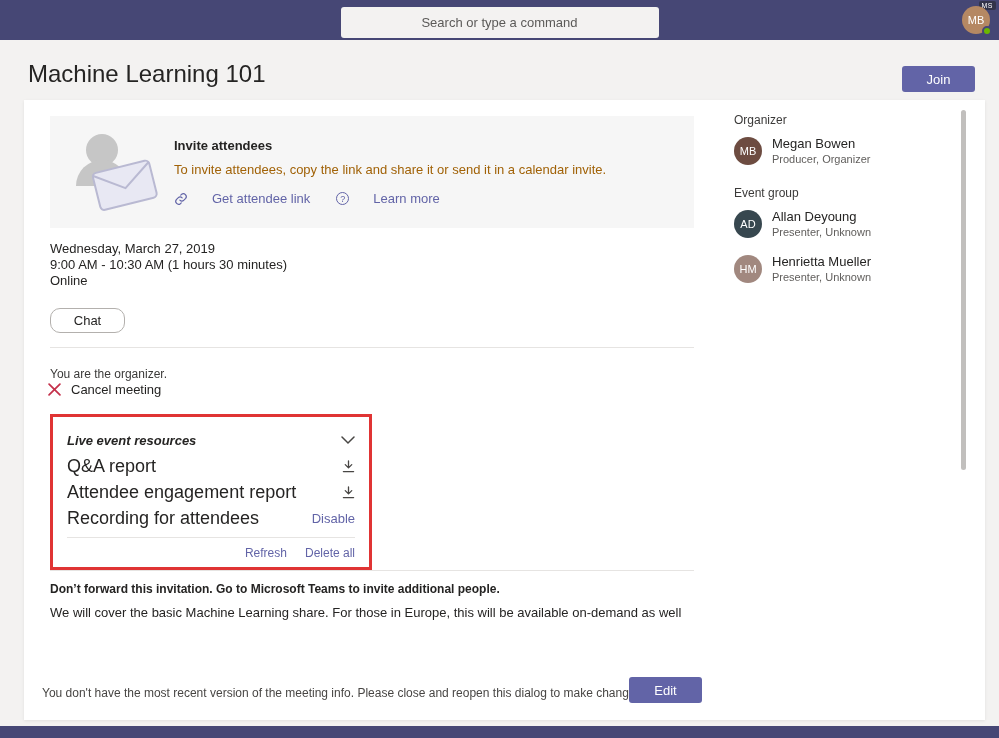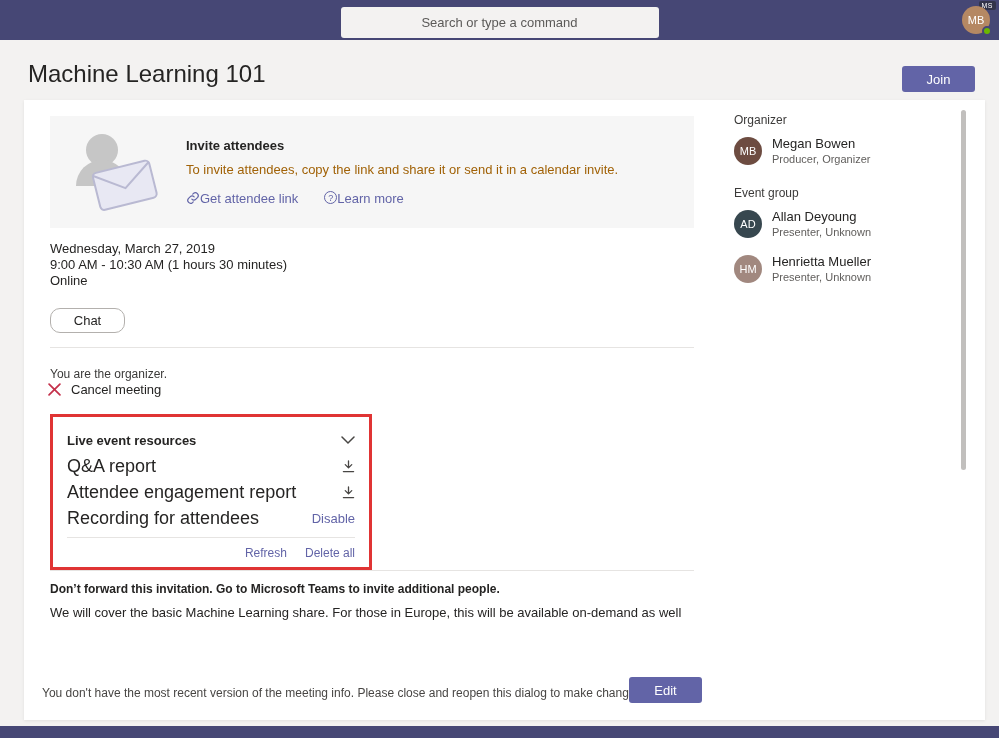--- a/index.html
+++ b/index.html
@@ -27,25 +27,25 @@
               font-family:"Liberation Sans", sans-serif; }
 
   
   .panel { position:absolute; left:24px; top:100px; width:961px; height:620px; background:#ffffff;
            box-shadow:0 1px 3px rgba(0,0,0,.08); }
 
   
   .invite-panel { position:absolute; left:26px; top:16px; width:644px; height:112px; background:#f6f6f6;
                   display:flex; align-items:center; }
   .invite-illustration { margin-left:14px; flex:0 0 110px; height:96px; }
-  .invite-text { margin-left:12px; }
+  .invite-text { }
   .invite-title { font-size:13px; font-weight:700; color:#252423; margin-bottom:9px; }
   .invite-desc { font-size:13px; color:#a16207; margin-bottom:14px; }
   .invite-links { display:flex; align-items:center; gap:26px; }
-  .link { display:inline-flex; align-items:flex-start; gap:0; color:#6264a7; font-size:13px; cursor:pointer; }
+  .link { display:inline-flex; align-items:center; gap:24px; color:#6264a7; font-size:13px; cursor:pointer; }
   .qmark { width:13px; height:13px; border:1px solid #6264a7; border-radius:50%; display:inline-flex;
            align-items:center; justify-content:center; font-size:9px; color:#6264a7; }
   .qmark::before { content:"?"; }
 
   
   .datetime { position:absolute; left:26px; top:141px; font-size:13px; color:#252423; line-height:16px; }
 
   .chat-btn { position:absolute; left:26px; top:208px; width:75px; height:25px; background:#fff;
               border:1px solid #b3b0ad; border-radius:10px; font-size:13px; color:#252423; cursor:pointer;
               font-family:"Liberation Sans", sans-serif; }
@@ -55,21 +55,21 @@
 
   .organizer-note { position:absolute; left:26px; top:267px; font-size:12px; color:#3b3a39; }
 
   .cancel-row { position:absolute; left:24px; top:282px; display:flex; align-items:center; gap:10px;
                 font-size:13px; color:#252423; cursor:pointer; }
 
   
   .resources-box { position:absolute; left:26px; top:314px; width:322px; height:156px;
                    border:3px solid #e03434; padding:10px 14px 0 14px; }
   .res-row { display:flex; align-items:center; justify-content:space-between; height:26px; }
-  .res-title { font-size:13px; font-weight:700; color:#252423; }
+  .res-title { font-size:13px; font-weight:700; color:#252423;font-style:italic; }
   .res-label { font-size:18px; color:#252423; }
   .res-link { font-size:13px; color:#6264a7; cursor:pointer; }
   .res-actions { display:flex; justify-content:flex-end; gap:18px; border-top:1px solid #e6e4e2;
                  margin-top:6px; padding-top:8px; }
   .res-actions .res-link { font-size:12px; }
   .icon-btn { cursor:pointer; display:inline-flex; }
 
   
   .forward-note { position:absolute; left:26px; top:482px; font-size:12px; font-weight:700; color:#252423; }
   .desc-text { position:absolute; left:26px; top:505px; font-size:13px; color:#252423; }

